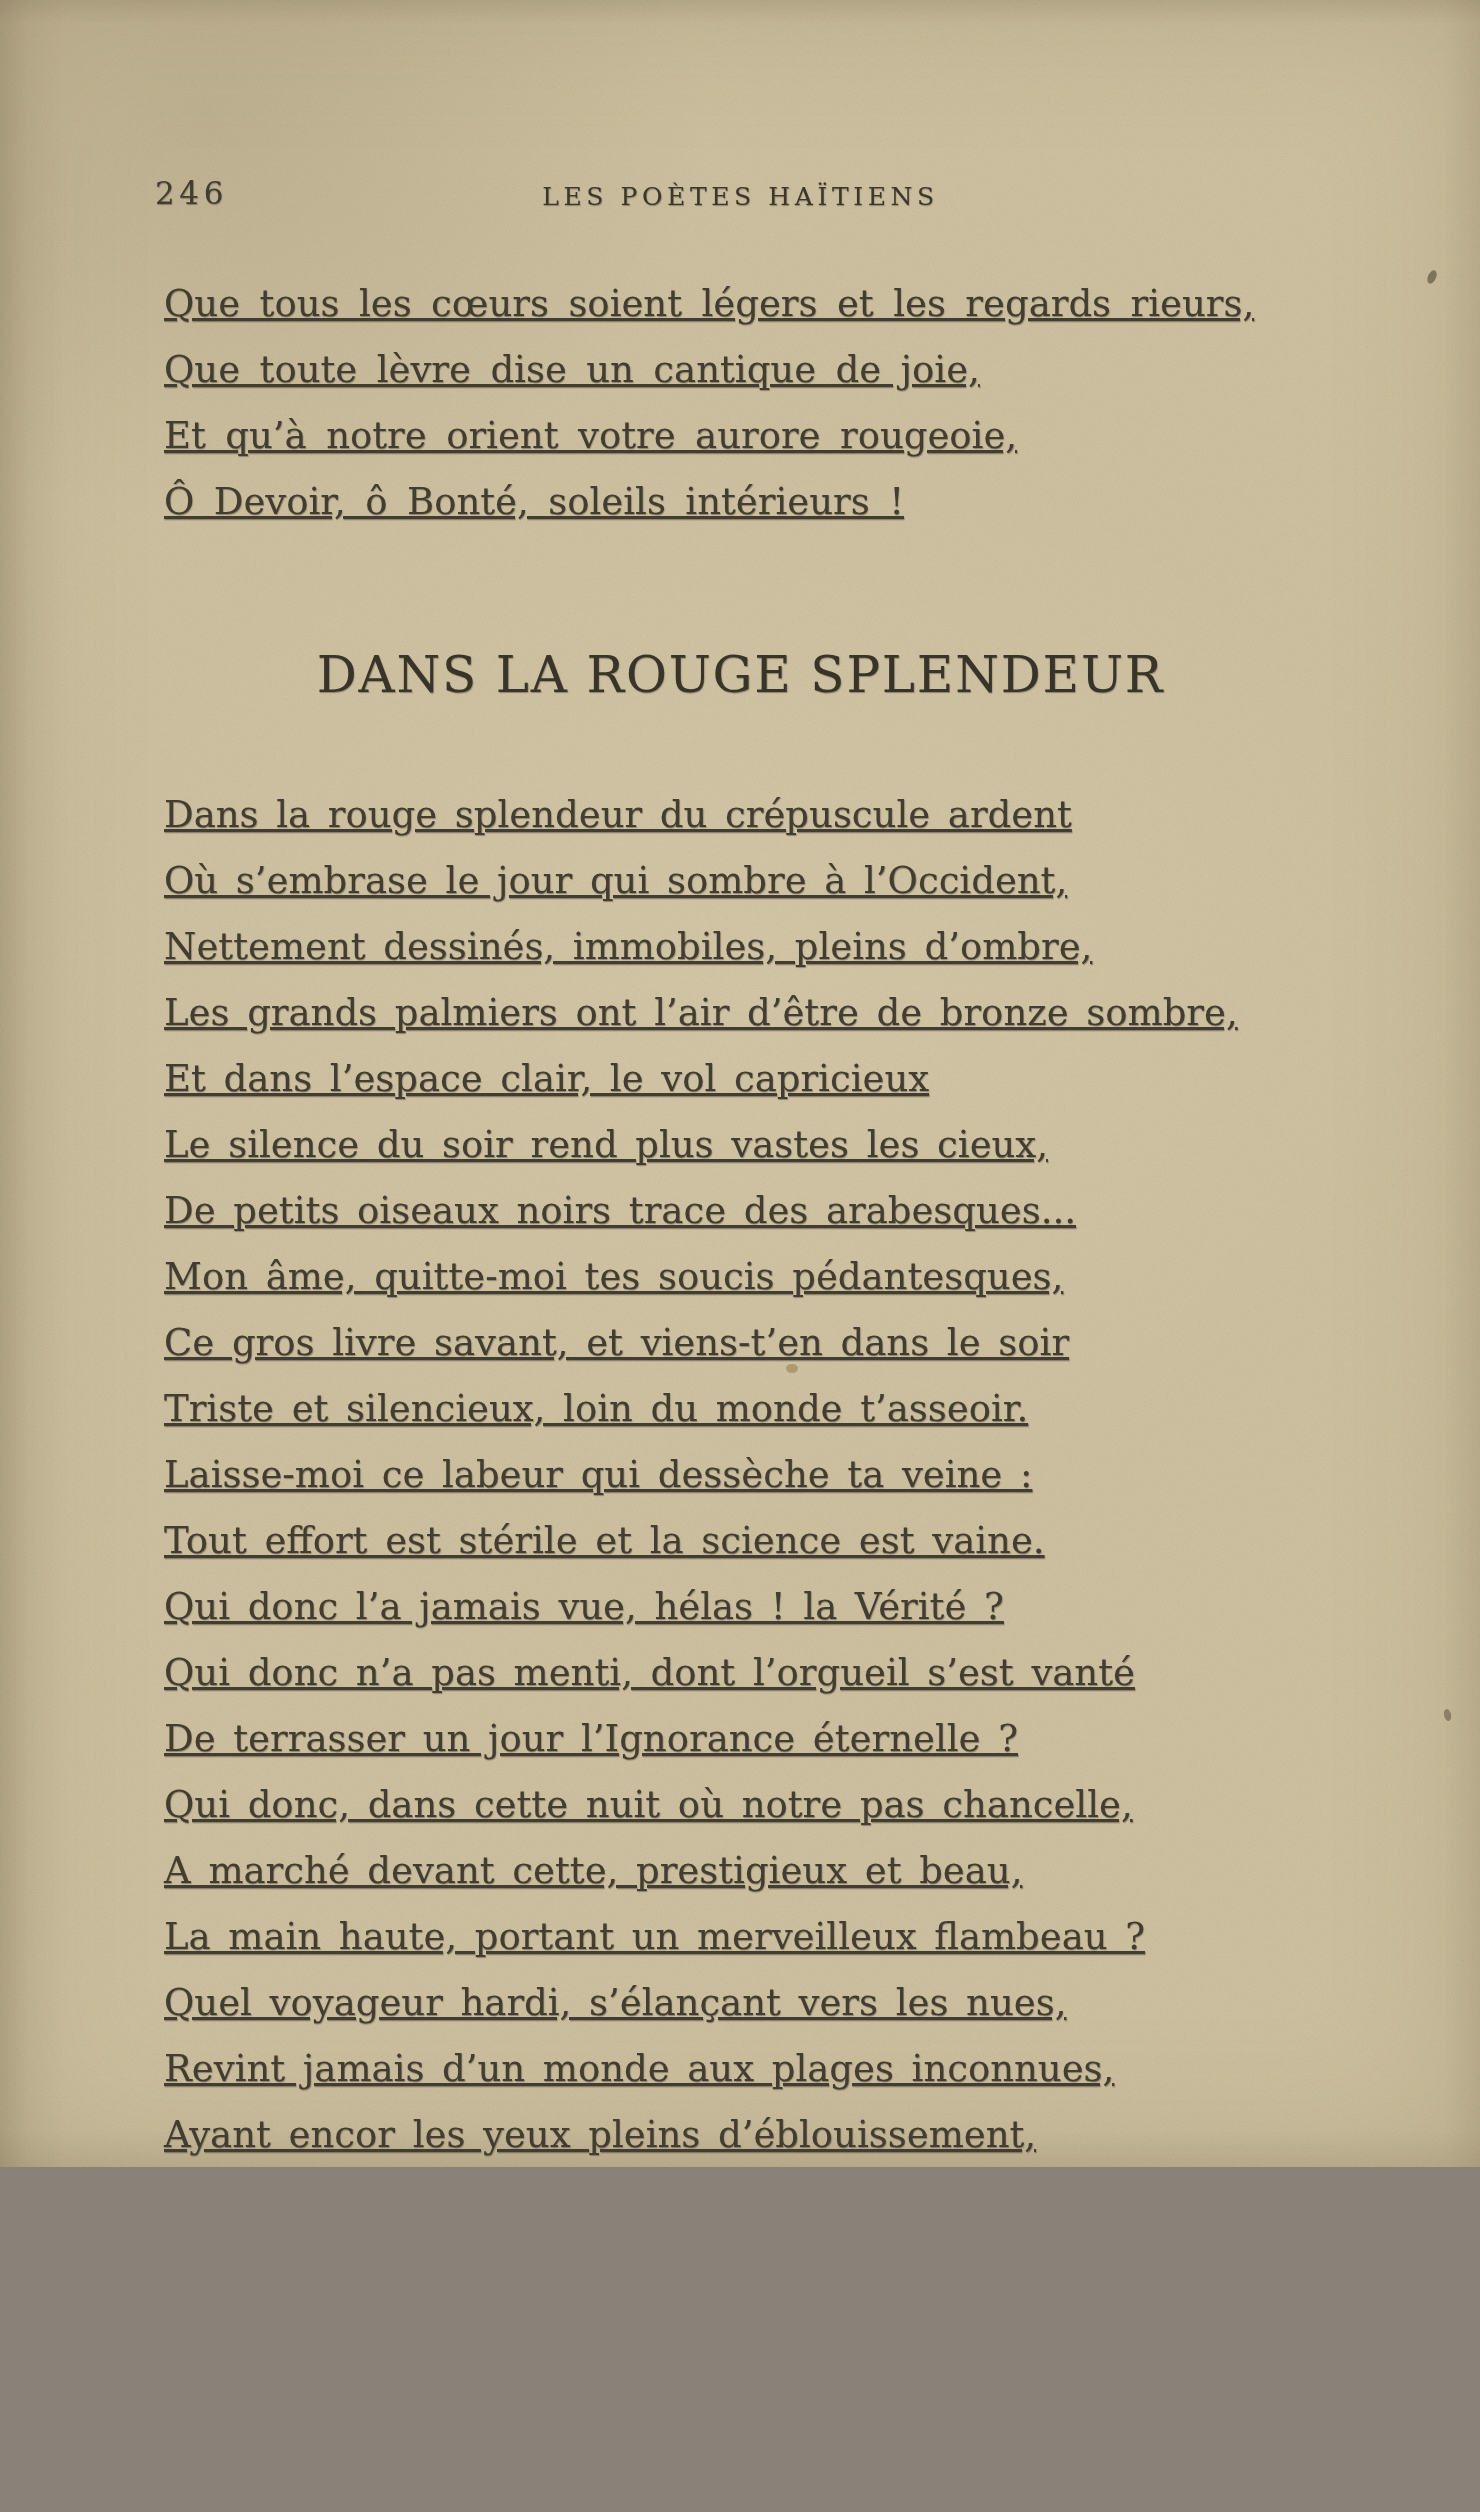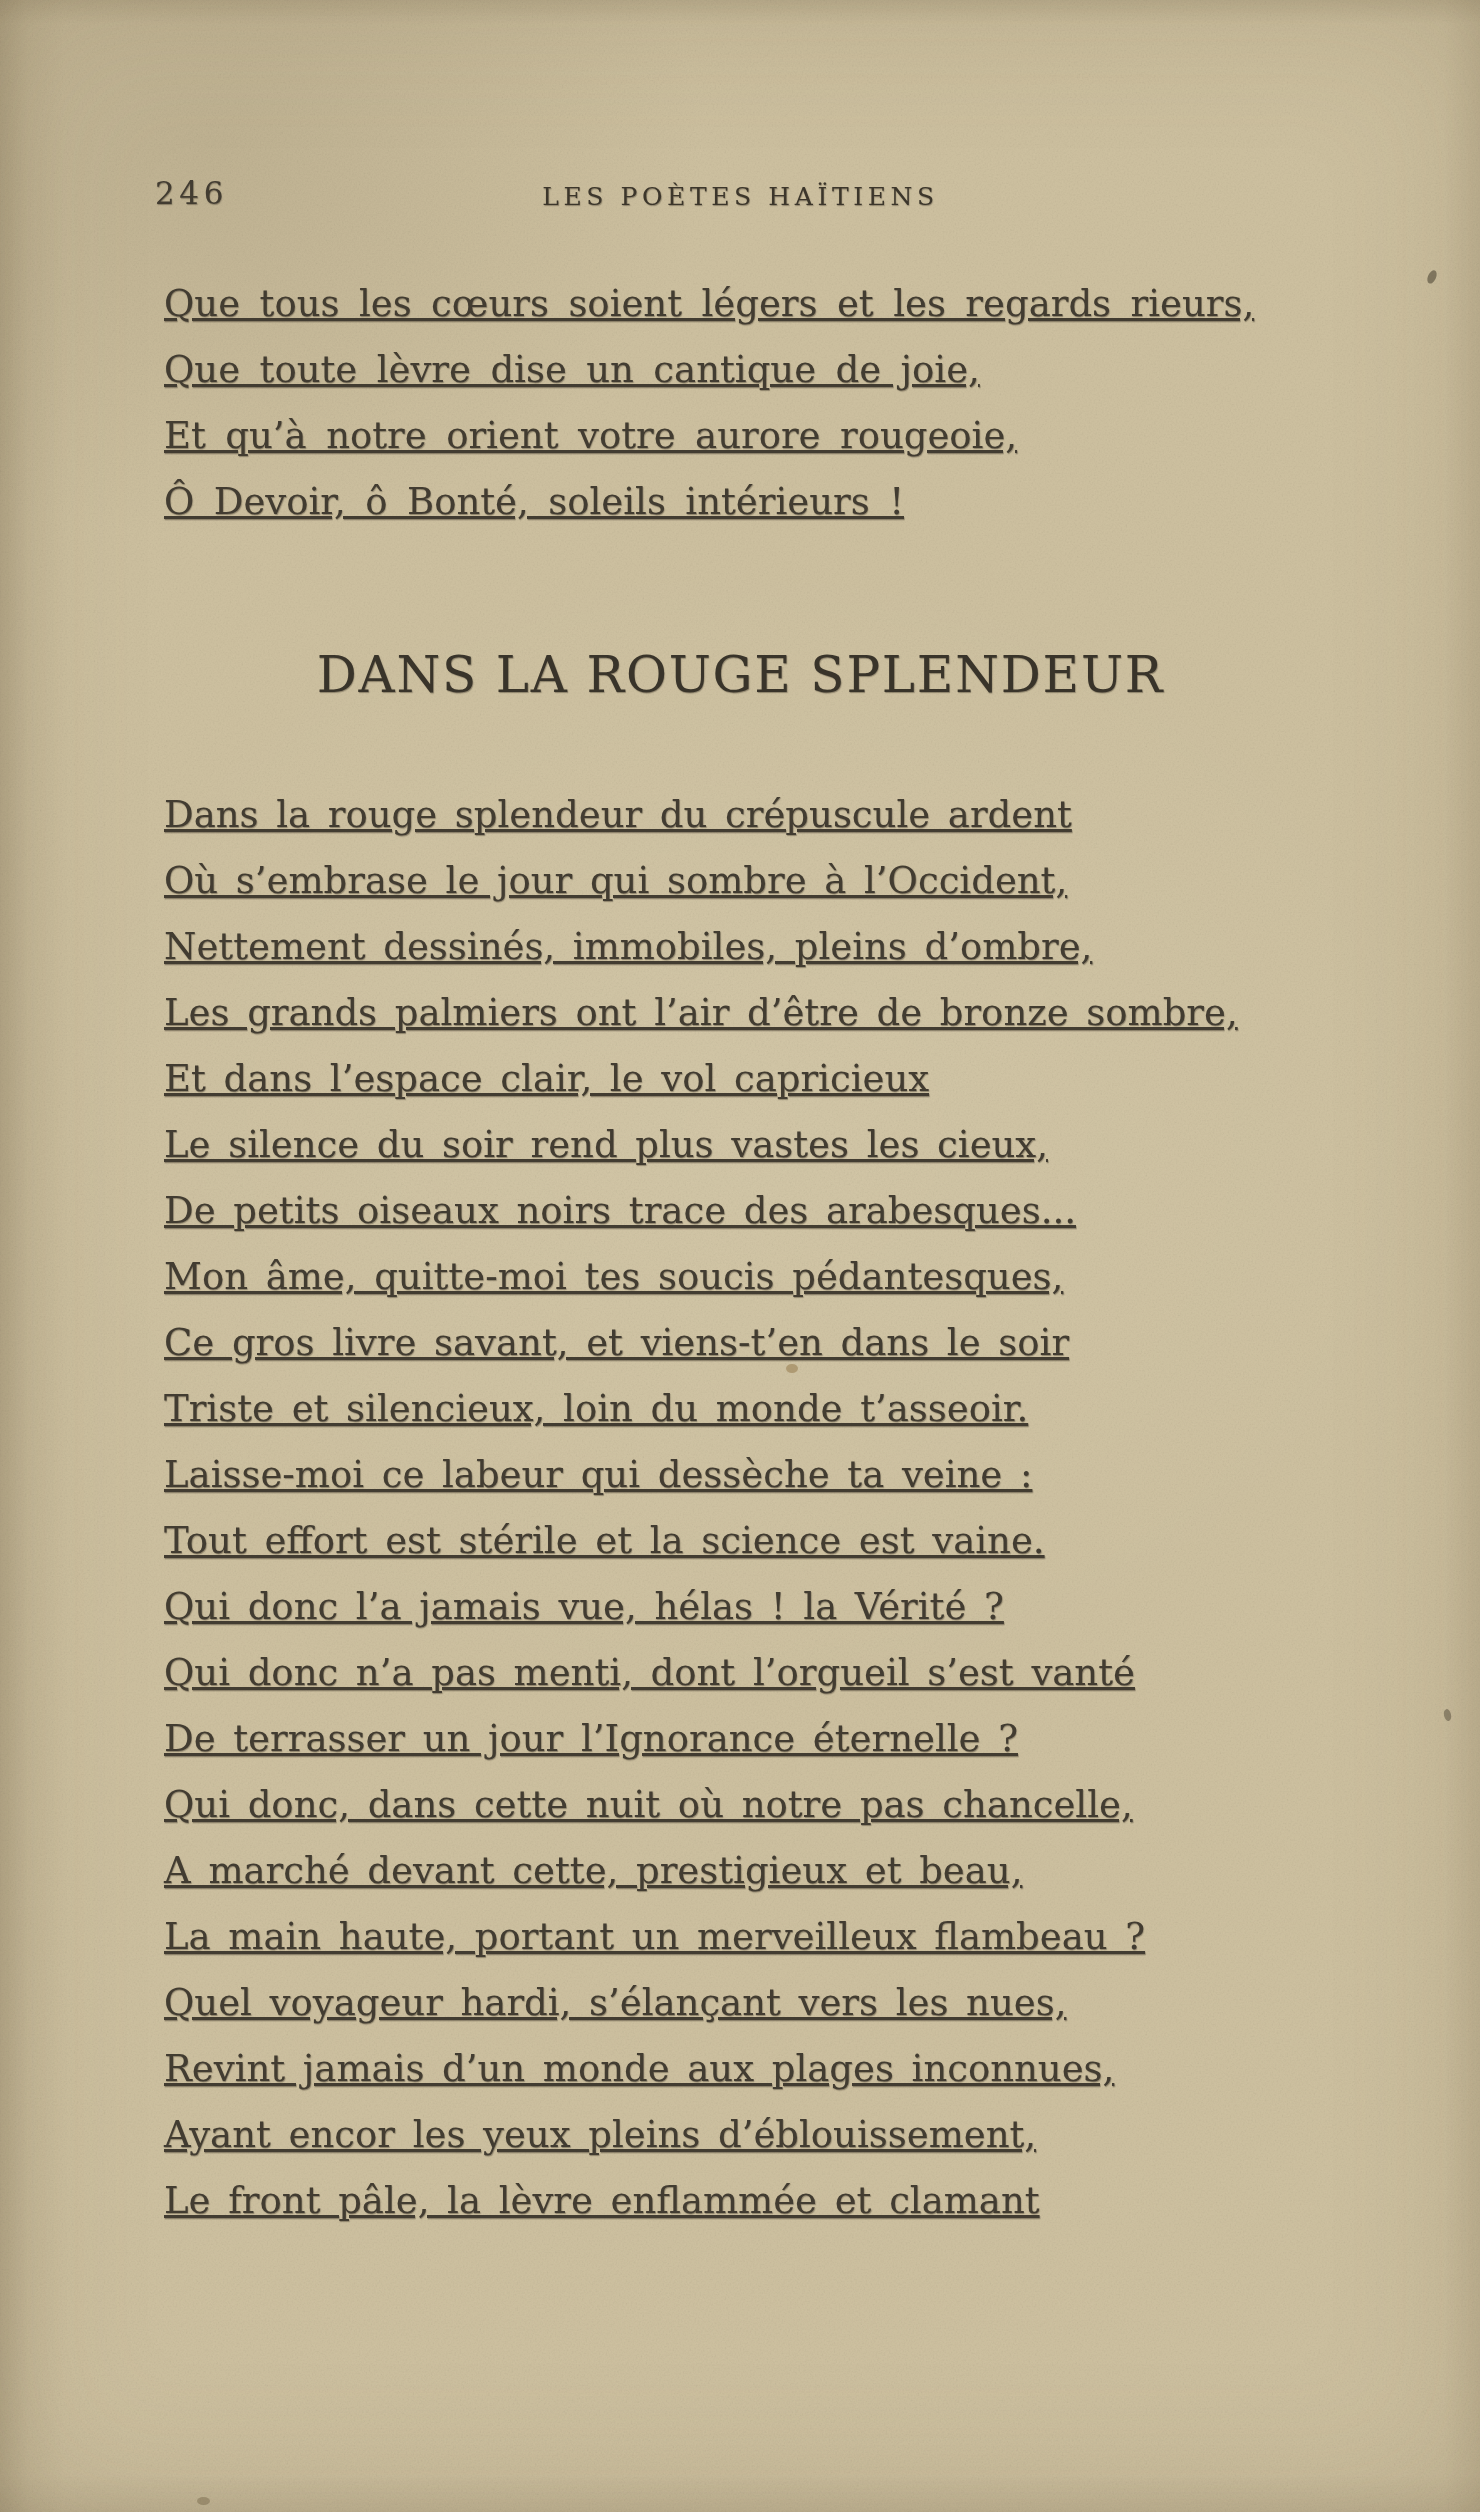--- a/index.html
+++ b/index.html
@@ -1,18 +1,18 @@
 <!DOCTYPE html>
 <html style="--paper: #cfc2a1; --ink: #423c31;font-size:14.8px"><head>
 <meta charset="utf-8">
 <style>
   html,body { margin:0; padding:0; background:#8a8178; }
   .page {
     position:relative;
-    width:1481px; height:2512px;
+    width:1481px; height:2167px;
     margin:0 auto;
     overflow:hidden;
     font-family:"DejaVu Serif","Liberation Serif",serif;
     color:var(--ink,#423c31);
     background:
       radial-gradient(ellipse 830px 646px at 14% 6%, rgba(118,102,72,0.16), transparent 60%),
       radial-gradient(ellipse 1015px 830px at 50% 45%, rgba(255,250,228,0.10), transparent 70%),
       linear-gradient(90deg, rgba(96,82,56,0.20) 0px, rgba(96,82,56,0.06) 28px, rgba(96,82,56,0.0) 65px),
       linear-gradient(270deg, rgba(96,82,56,0.10) 0px, rgba(96,82,56,0.0) 37px),
       linear-gradient(180deg, rgba(96,82,56,0.14) 0px, rgba(96,82,56,0.0) 24px),

